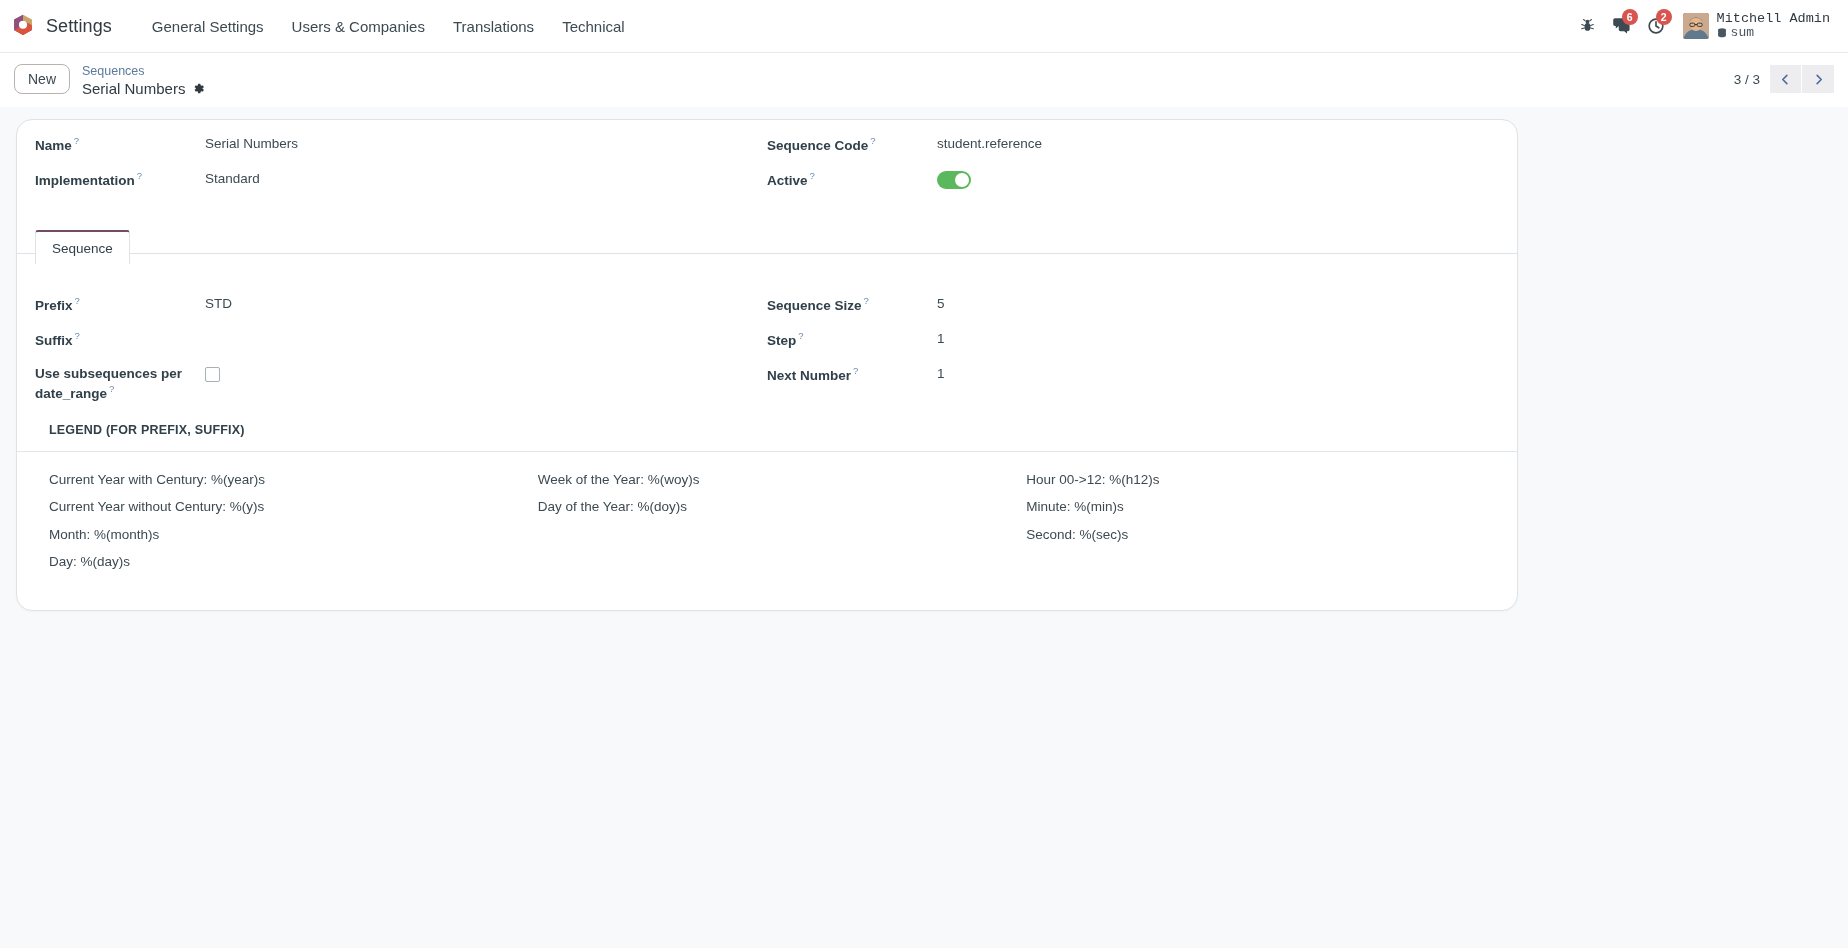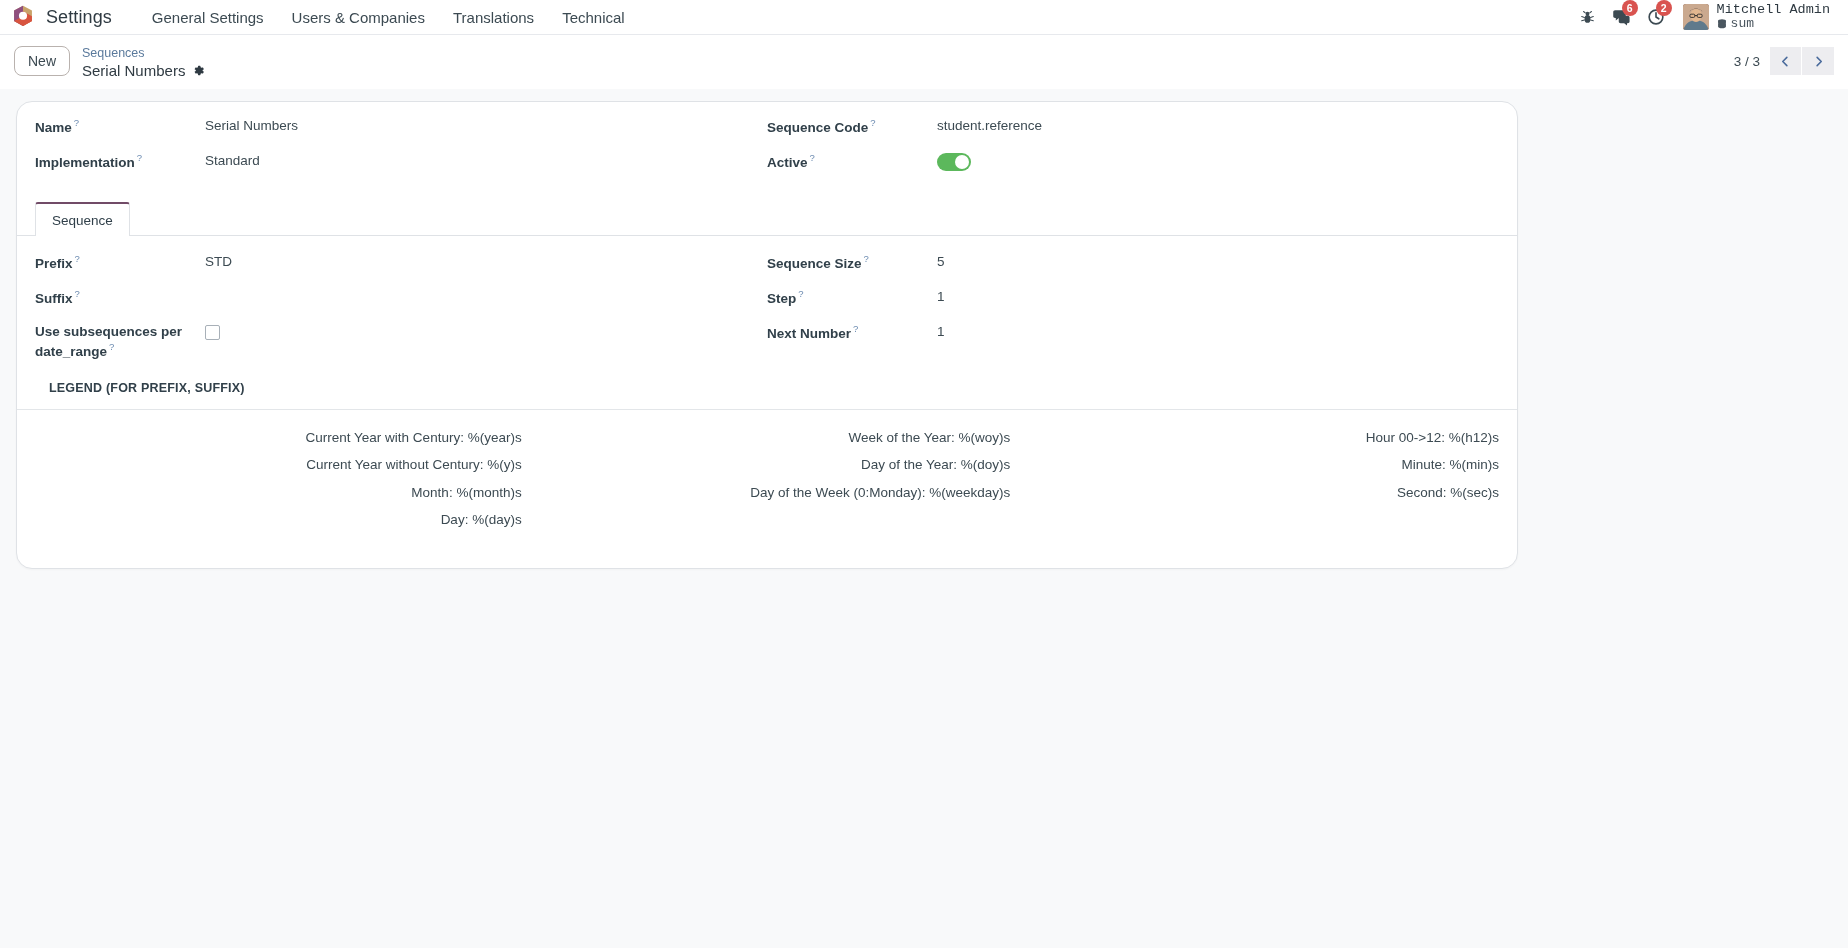--- a/index.html
+++ b/index.html
@@ -7,21 +7,21 @@
     margin: 0; padding: 0;
     width: 1848px; height: 948px;
     background: #f9f9f9;
     font-family: "Liberation Sans", sans-serif;
     color: #2f3a42;
     overflow: hidden;
   }
 
   
   .navbar {
-    height: 35px;
+    height: 53px;
     background: #ffffff;
     border-bottom: 1px solid #e7e9ed;
     display: flex;
     align-items: center;
     padding: 0 14px 0 10px;
     position: relative;
   }
   .brand-logo {
     width: 26px; height: 26px;
     margin-right: 10px;
@@ -238,21 +238,21 @@
   }
   .tab {
     font-size: 13.5px;
     color: #31404a;
     padding: 9px 16px 8px 16px;
     background: #fff;
     border: 1px solid transparent;
     border-bottom: none;
     cursor: pointer;
     position: relative;
-    top: 1px;
+    top: 11px;
     white-space: nowrap;
   }
   .tab.active {
     border-color: #dfe2e6;
     border-top: 2px solid #714b67;
     border-radius: 3px 3px 0 0;
     background: #fff;
   }
 
   .tab-panel { padding: 16px 18px 4px 18px; }
@@ -267,21 +267,20 @@
   }
   .legend-sep {
     border-top: 1px solid #e3e6e9;
     margin: 0;
   }
   .legend-grid {
     display: grid;
     grid-template-columns: 1fr 1fr 1fr;
     padding: 14px 18px 34px 18px;
     column-gap: 2px;
-    text-align: right;
   }
   .legend-col { display: flex; flex-direction: column; }
   .legend-item {
     font-size: 13.5px;
     color: #3c4a52;
     padding: 5px 0 5px 14px;
     line-height: 1.3;
   }
 </style>
 </head>
@@ -433,21 +432,21 @@
         </div>
 
       </div>
     </div>
 
     <div class="notebook-tabs">
       <div class="tab active">Sequence</div>
     </div>
 
     <div class="tab-panel">
-      <div class="form-grid" style="padding:0;">
+      <div class="form-grid" style="padding:0;margin-top:24px;">
 
         <div class="col">
 
           <div class="field-row">
             <div class="field-label">
               <span>Prefix</span><span class="help-mark">?</span>
             </div>
             <div class="field-value">STD</div>
           </div>
 
@@ -503,21 +502,20 @@
     <div class="legend-grid">
       <div class="legend-col">
         <div class="legend-item">Current Year with Century: %(year)s</div>
         <div class="legend-item">Current Year without Century: %(y)s</div>
         <div class="legend-item">Month: %(month)s</div>
         <div class="legend-item">Day: %(day)s</div>
       </div>
       <div class="legend-col">
         <div class="legend-item">Week of the Year: %(woy)s</div>
         <div class="legend-item">Day of the Year: %(doy)s</div>
-        <div class="legend-item">Day of the Week (0:Monday): %(weekday)s</div>
       </div>
       <div class="legend-col">
         <div class="legend-item">Hour 00-&gt;12: %(h12)s</div>
         <div class="legend-item">Minute: %(min)s</div>
         <div class="legend-item">Second: %(sec)s</div>
       </div>
     </div>
 
   </div>
 </div>

